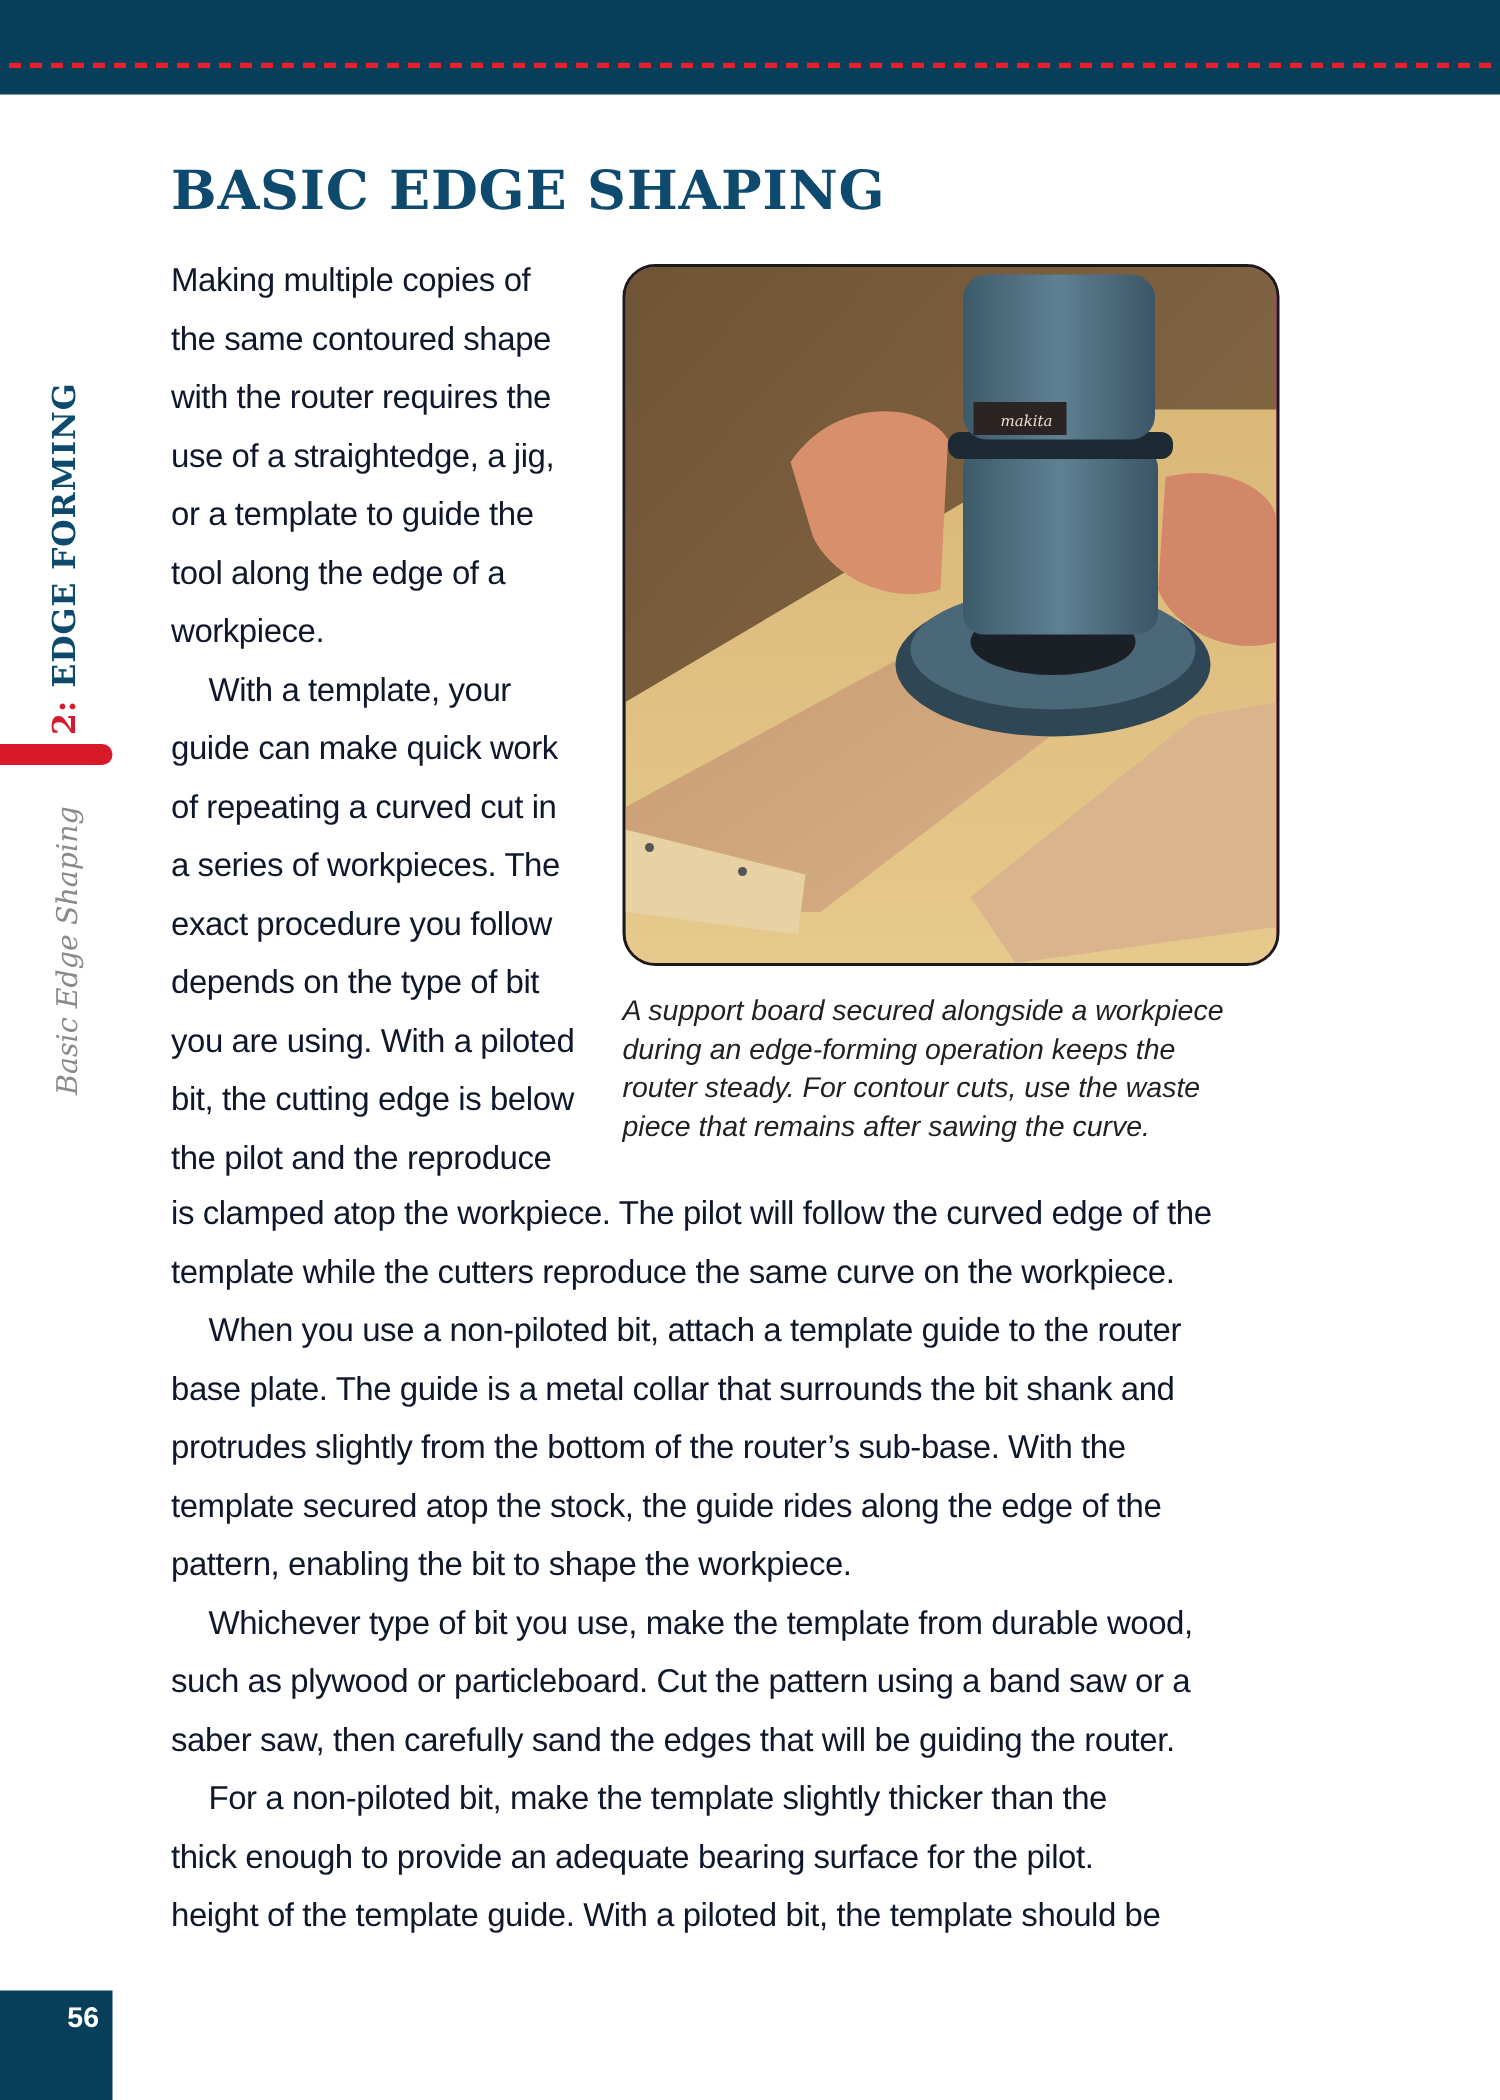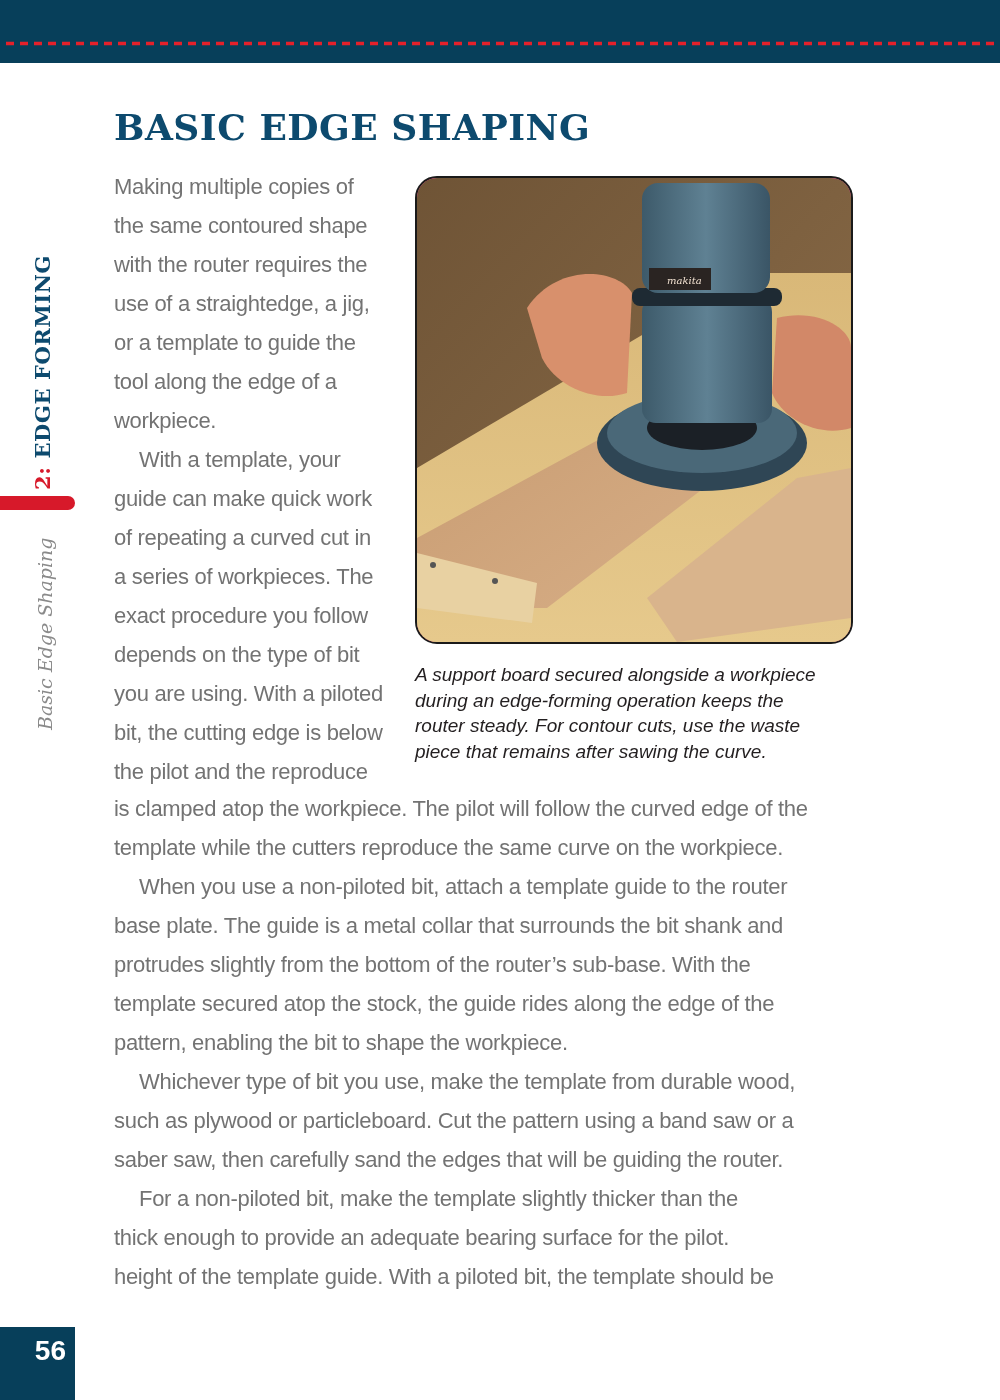--- a/index.html
+++ b/index.html
@@ -35,21 +35,21 @@
     .section-label {
       position: absolute; left: 34px; top: 525px;
       transform-origin: left top; transform: rotate(-90deg) translateX(-205px);
       font-family: "DejaVu Serif", "Liberation Serif", serif;
       font-style: italic; font-size: 19px; color: #8a8a8a; white-space: nowrap;
     }
 
     
     .body-text {
       position: absolute; left: 114px; font-size: 22px; line-height: 39px;
-      color: #737373; letter-spacing: -0.3px;
+      color: #0f172a; letter-spacing: -0.3px;
     }
     .col-narrow { top: 167px; width: 290px; }
     .col-wide { top: 789px; width: 740px; }
     .body-text p { margin: 0; }
     .line { display: block; white-space: nowrap; }
 
     
     .photo-frame {
       position: absolute; left: 415px; top: 176px; width: 434px; height: 464px;
       border: 2px solid #1a1a1a; border-radius: 22px; overflow: hidden;
@@ -63,21 +63,21 @@
     }
     .caption .line { white-space: nowrap; }
 
     .folio {
       position: absolute; left: 0; top: 1327px; width: 75px; height: 73px;
       background: #073f5a;
     }
     .folio span {
       position: absolute; right: 9px; top: 8px;
       font-family: "Liberation Sans", sans-serif; font-weight: bold;
-      font-size: 28px; color: #ffffff;
+      font-size: 19px; color: #ffffff;
     }
   </style>
 </head>
 <body>
 
 <div class="top-band">
   <svg class="stitch-svg" width="1000" height="5">
     <line x1="6" y1="2.5" x2="1000" y2="2.5" stroke="#e5212b" stroke-width="3.5" stroke-dasharray="8,6"></line>
   </svg>
 </div>

